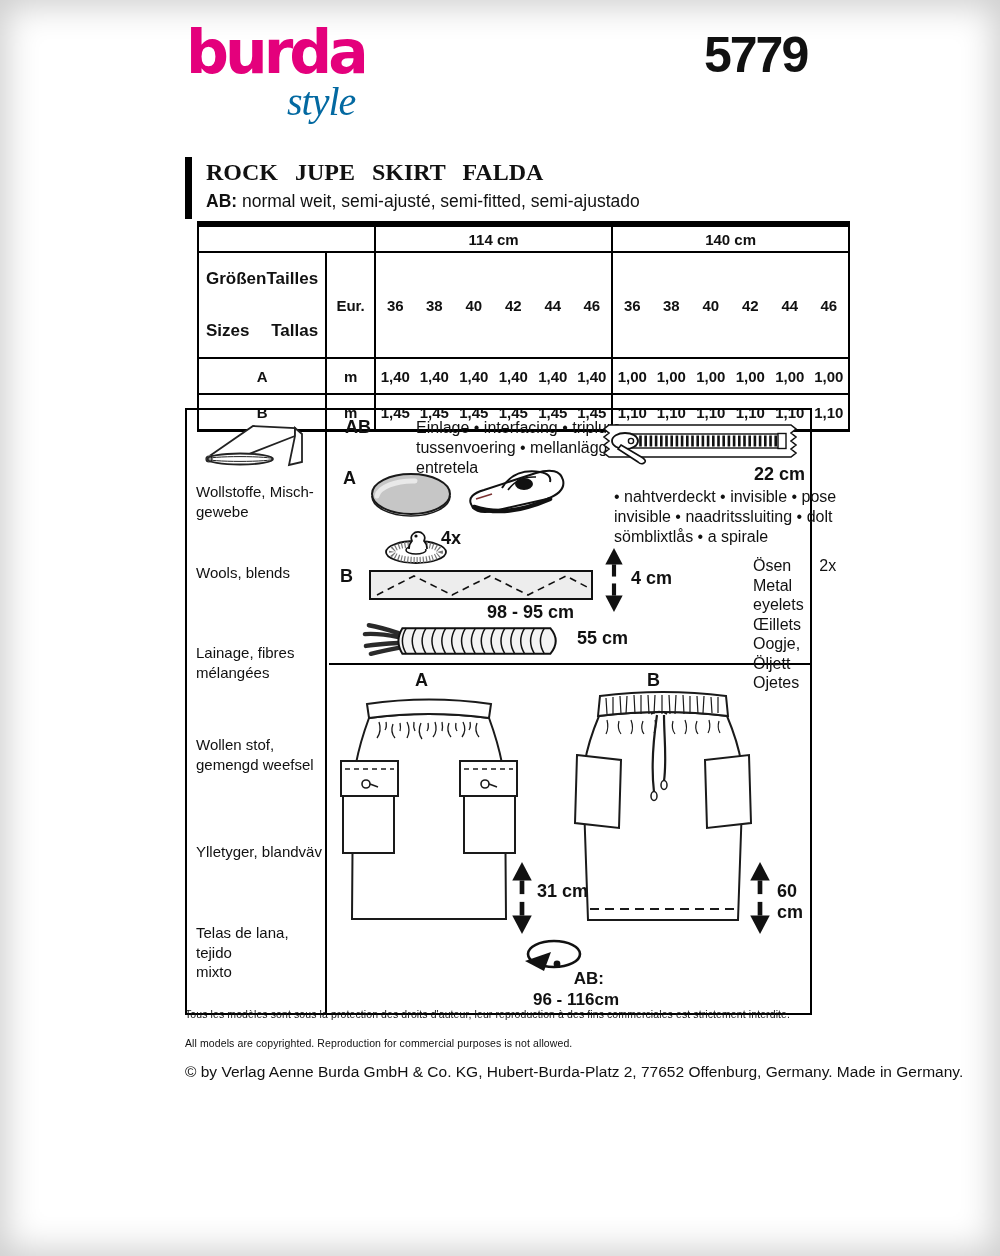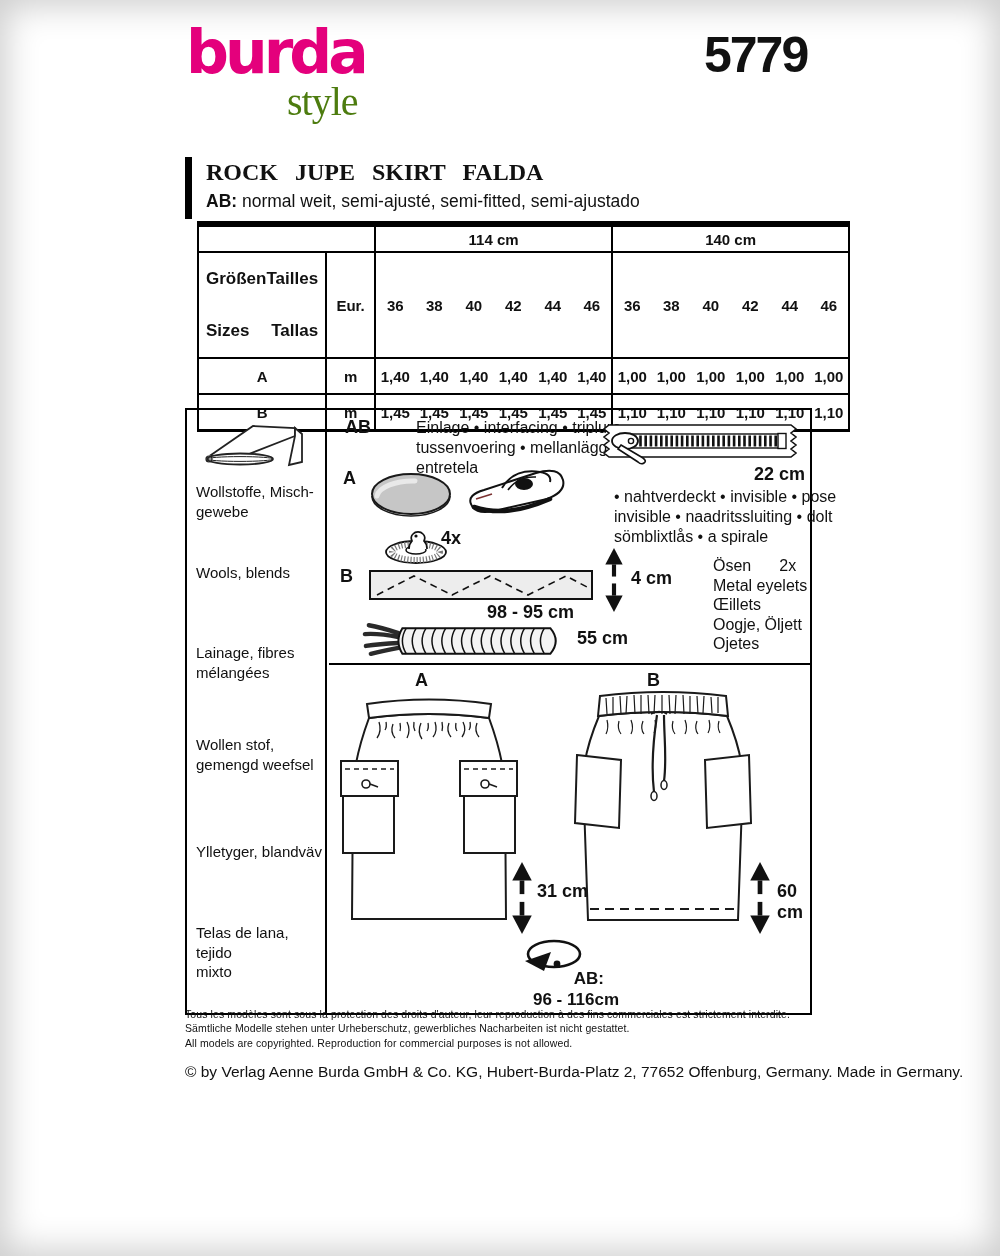--- a/index.html
+++ b/index.html
@@ -38,34 +38,34 @@
   .bolt-icon{position:absolute;left:8px;top:5px;}
   .right-region{position:absolute;left:142px;top:0;width:483px;height:100%;}
   .notions{position:absolute;left:0;top:0;width:100%;height:255px;border-bottom:2.5px solid #000;box-sizing:border-box;}
   .drawings{position:absolute;left:0;top:255px;width:100%;height:350px;}
   .lbl-bold{font-size:18px;font-weight:bold;}
   .pre{white-space:pre-line;}
   .notion-text{font-size:16px;line-height:1.25;margin-left:35px;}
   .dim{font-size:18px;font-weight:bold;}
   .abs{position:absolute;}
   .ctr{text-align:right;}
-  .eyelets{font-size:16px;line-height:1.22;}
+  .eyelets{font-size:16px;line-height:1.22;margin-left:40px;}
   .eyelets .first{display:flex;gap:28px;}
   
   .footer-line{position:absolute;left:185px;font-size:10.5px;letter-spacing:0.1px;}
   .footer-copy{position:absolute;left:185px;top:1063px;font-size:15.5px;}
   svg{display:block;}
 </style>
 </head>
 <body>
 
 <div class="page">
 
   <div class="logo-burda" style="color:#e4007c;">burda</div>
-  <div class="logo-style" style="color:#4d7c0f;">style</div>
+  <div class="logo-style" style="color:#0369a1;font-style:italic;">style</div>
   <div class="pattern-number">5779</div>
 
   <div class="title-bar"></div>
   <div class="title-main">ROCK JUPE SKIRT FALDA</div>
   <div class="title-sub"><b>AB:</b><span> normal weit, semi-ajusté, semi-fitted, semi-ajustado</span></div>
 
   <table class="fabric-table">
     <colgroup>
       <col style="width:92px">
         <col style="width:49px">
@@ -330,18 +330,17 @@
             <polygon points="4,24 30,15 23,34" fill="#111"></polygon>
             <circle cx="36" cy="27" r="3.4" fill="#111"></circle>
           </svg>
         </div>
         <div class="abs dim ctr" style="left:170px;top:304px;width:105px;font-size:17px">AB:</div>
         <div class="abs dim ctr" style="left:155px;top:325px;width:135px;font-size:17px">96 - 116cm</div>
       </div>
     </div>
   </div>
 
-  <div class="footer-line" style="top:1022px">Sämtliche Modelle stehen unter Urheberschutz, gewerbliches Nacharbeiten ist nicht gestattet.</div>
   <div class="footer-line" style="top:1037px">All models are copyrighted. Reproduction for commercial purposes is not allowed.</div>
   <div class="footer-line" style="top:1008px">Tous les modèles sont sous la protection des droits d'auteur, leur reproduction à des fins commerciales est strictement interdite.</div>
   <div class="footer-copy">© by Verlag Aenne Burda GmbH &amp; Co. KG, Hubert-Burda-Platz 2, 77652 Offenburg, Germany. Made in Germany.</div>
 
 </div>
 
 </body></html>

